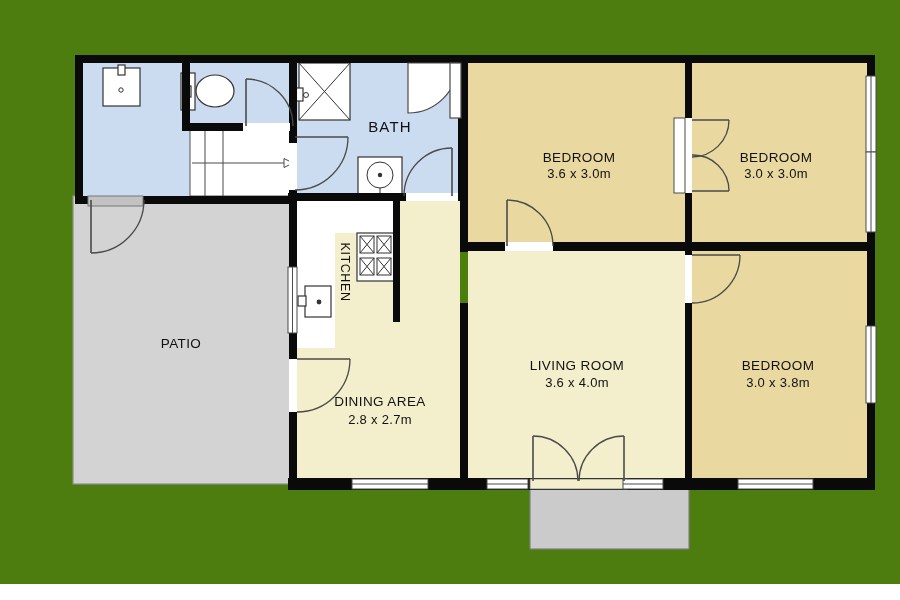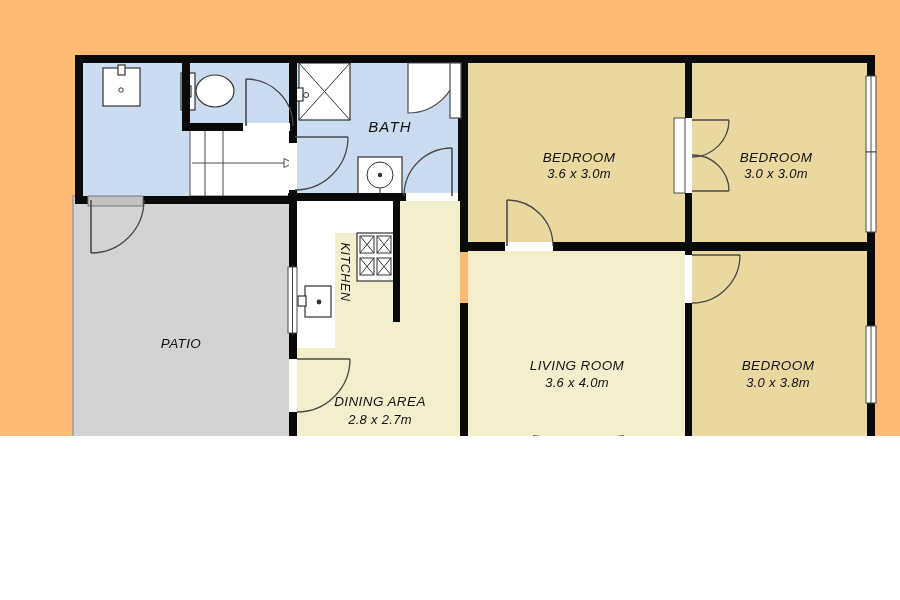--- a/index.html
+++ b/index.html
@@ -1,17 +1,17 @@
 <!DOCTYPE html>
 <html><head>
 <meta charset="utf-8">
 <style>
   html,body{margin:0;padding:0;background:#ffffff;}
-  #canvas{position:relative;width:900px;height:436px;background:#fdba74;overflow:hidden;
-          font-family:"Liberation Sans", sans-serif;font-style:italic;}
+  #canvas{position:relative;width:900px;height:584px;background:#4d7c0f;overflow:hidden;
+          font-family:"Liberation Sans", sans-serif;}
   svg{position:absolute;left:0;top:0;}
   .room-label{font-family:"Liberation Sans",sans-serif;font-size:13.5px;fill:#111;letter-spacing:.4px;}
   .dim-label{font-family:"Liberation Sans",sans-serif;font-size:13px;fill:#111;letter-spacing:.3px;}
   .bath-label{font-family:"Liberation Sans",sans-serif;font-size:15px;fill:#111;letter-spacing:1.2px;}
   .kitchen-label{font-family:"Liberation Sans",sans-serif;font-size:12.5px;fill:#111;letter-spacing:.6px;}
   .wall{fill:#0a0a0a;}
   .win{fill:#ffffff;stroke:#4a4a4a;stroke-width:1;}
   .winline{stroke:#4a4a4a;stroke-width:1;}
   .door{stroke:#4a4a4a;stroke-width:1.3;fill:none;}
   .leaf{stroke:#4a4a4a;stroke-width:1.6;}

